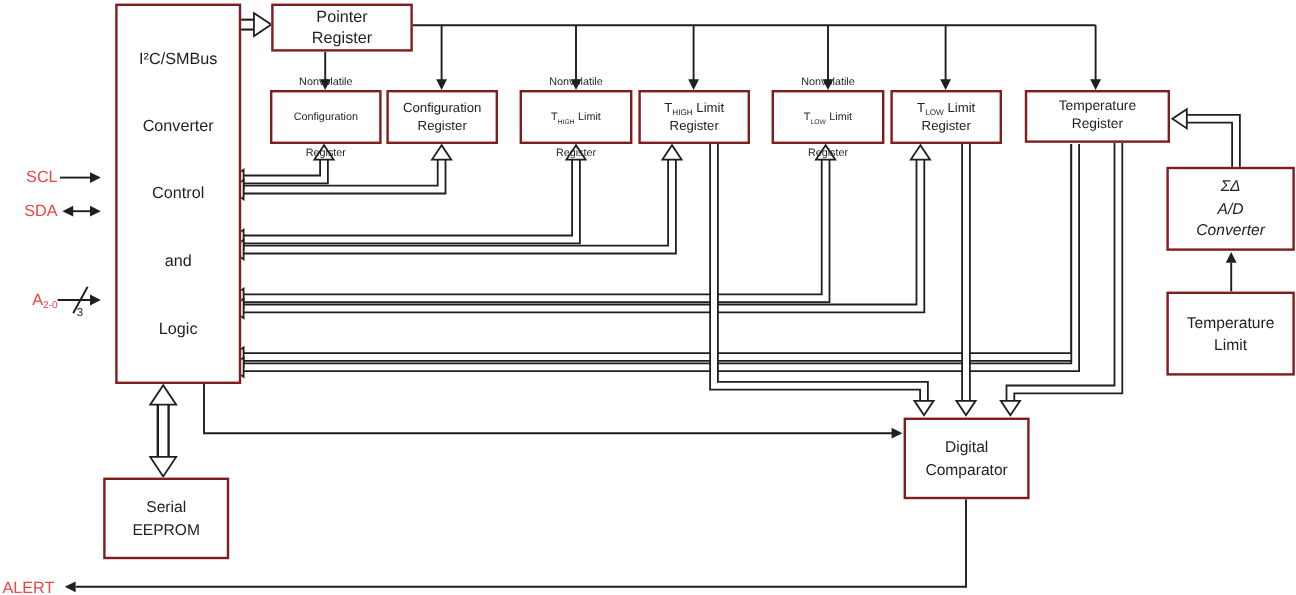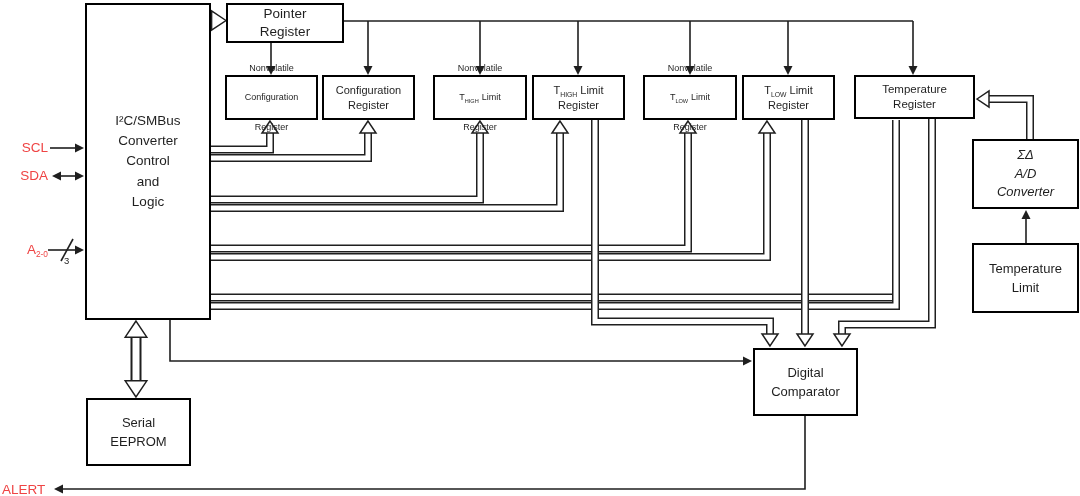--- a/index.html
+++ b/index.html
@@ -1,19 +1,19 @@
 <!DOCTYPE html>
 <html><head>
 <meta charset="utf-8">
 <style>
   html,body{margin:0;padding:0;background:#ffffff;}
   #stage{position:relative;width:1080px;height:496px;background:#ffffff;overflow:hidden;
          font-family:"Liberation Sans","DejaVu Sans",sans-serif;}
   #wires{position:absolute;left:0;top:0;}
-  .box{position:absolute;background:#ffffff;border:2px solid #000000;box-sizing:border-box;
+  .box{position:absolute;background:#ffffff;border:2px solid #7f1d1d;box-sizing:border-box;
        display:flex;flex-direction:column;align-items:center;justify-content:center;
        text-align:center;color:#1f1f1f;z-index:2;}
   .f-lg{font-size:13.5px;line-height:1.5;}
   .f-md{font-size:11px;line-height:1.3;}
   .f-sm{font-size:9px;line-height:1.38;gap:17px;}
   .sb{font-size:62%;position:relative;bottom:-3px;}
   .post{margin-left:3px;}
   .pin{position:absolute;font-size:13.5px;color:#ef4444;z-index:2;white-space:nowrap;}
   .pin-r{width:42px;text-align:right;}
   .buswidth{position:absolute;font-size:9.5px;color:#1f1f1f;z-index:3;}
@@ -109,21 +109,21 @@
         <polygon points="842,346 834,334 850,334" fill="#ffffff" stroke="#1f1f1f" stroke-width="1.5" stroke-linejoin="miter"></polygon>
       </g>
     </svg>
 
   <div class="pin pin-r" style="left:6px;top:140px;"><span>SCL</span></div>
   <div class="pin pin-r" style="left:6px;top:168px;"><span>SDA</span></div>
   <div class="pin pin-r" style="left:6px;top:242px;"><span>A</span><span class="sb">2-0</span></div>
   <div class="buswidth" style="left:64px;top:255px;">3</div>
   <div class="pin" style="left:2px;top:482px;"><span>ALERT</span></div>
 
-  <div class="box f-lg" style="left:85px;top:3px;width:126px;height:317px;">
+  <div class="box f-lg" style="left:96px;top:3px;width:105px;height:317px;gap:36px;">
     <span>I²C/SMBus</span>
     <span>Converter</span>
     <span>Control</span>
     <span>and</span>
     <span>Logic</span>
   </div>
 
   <div class="box f-lg" style="left:226px;top:3px;width:118px;height:40px;line-height:1.35;">
     <span>Pointer</span>
     <span>Register</span>

